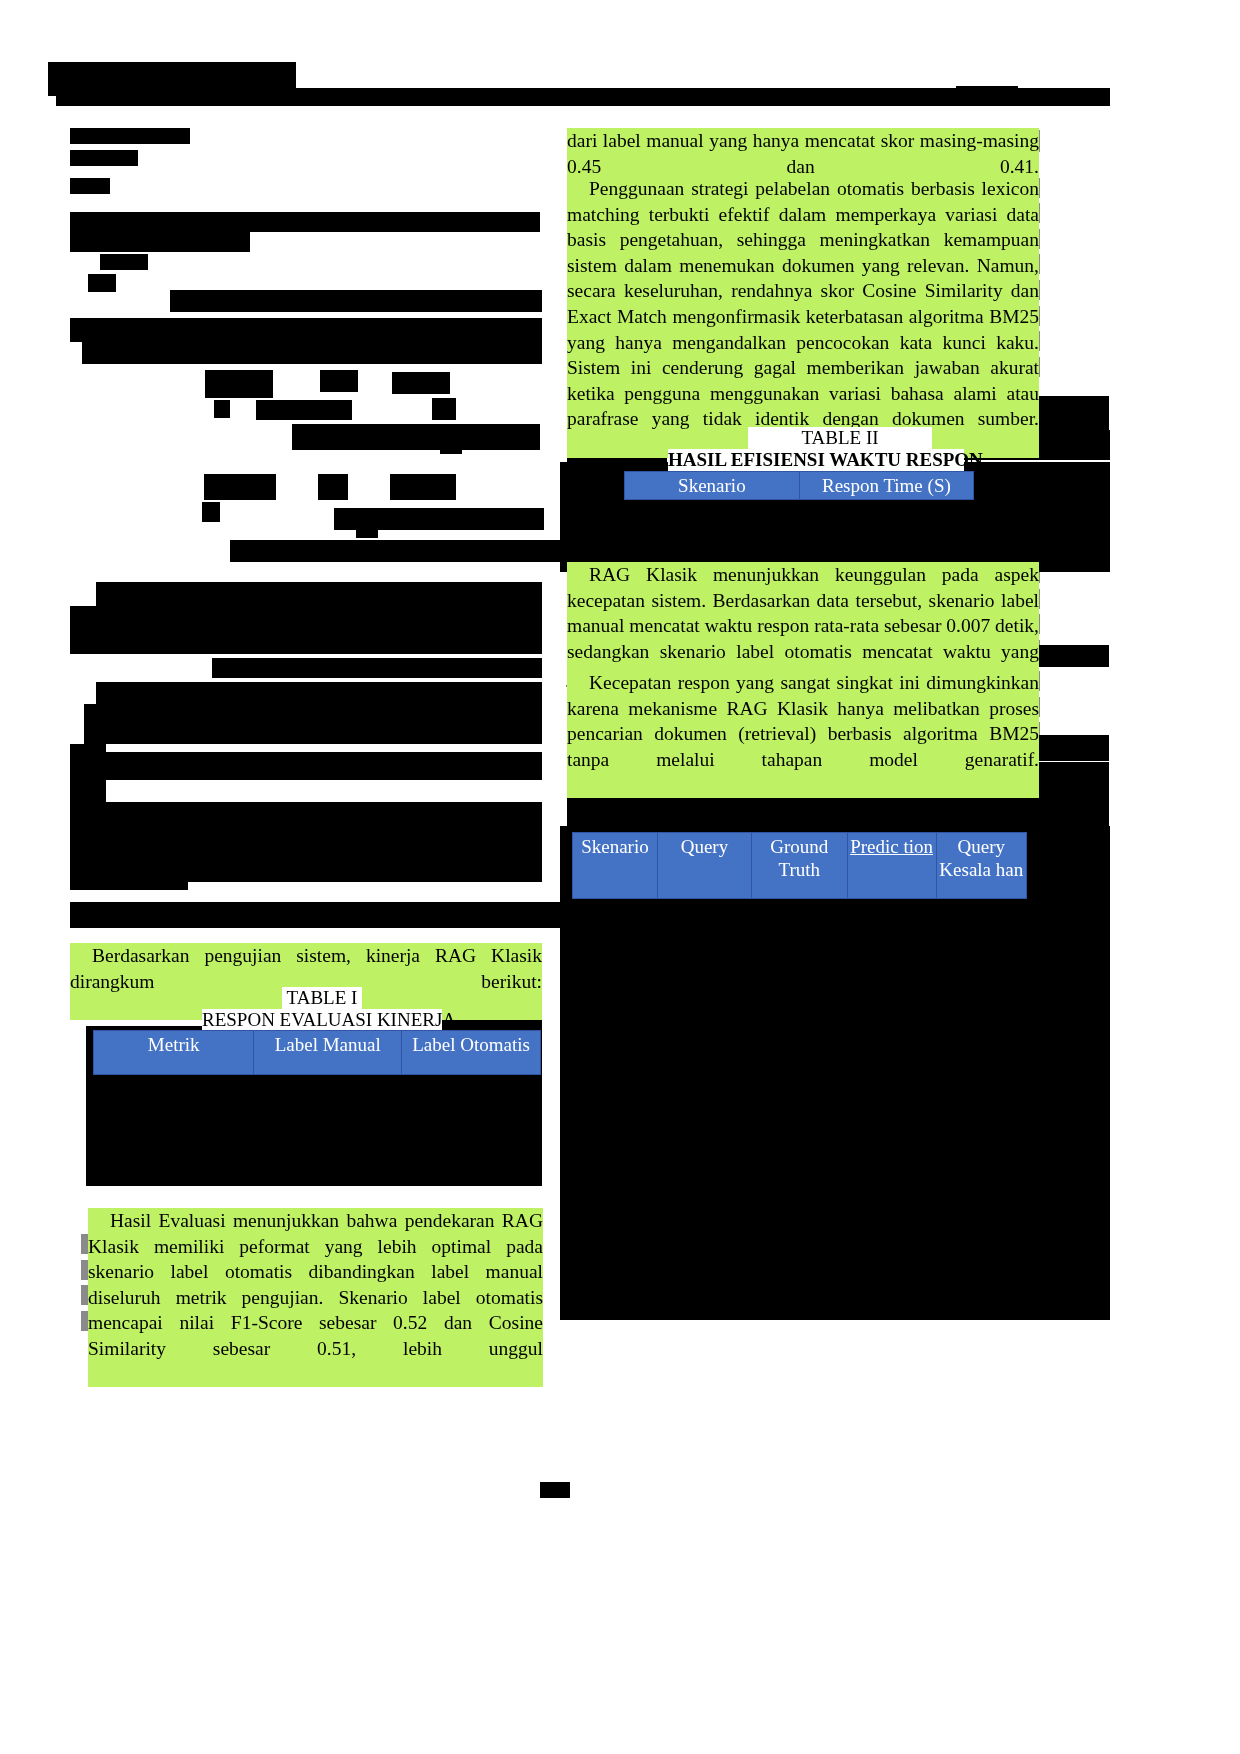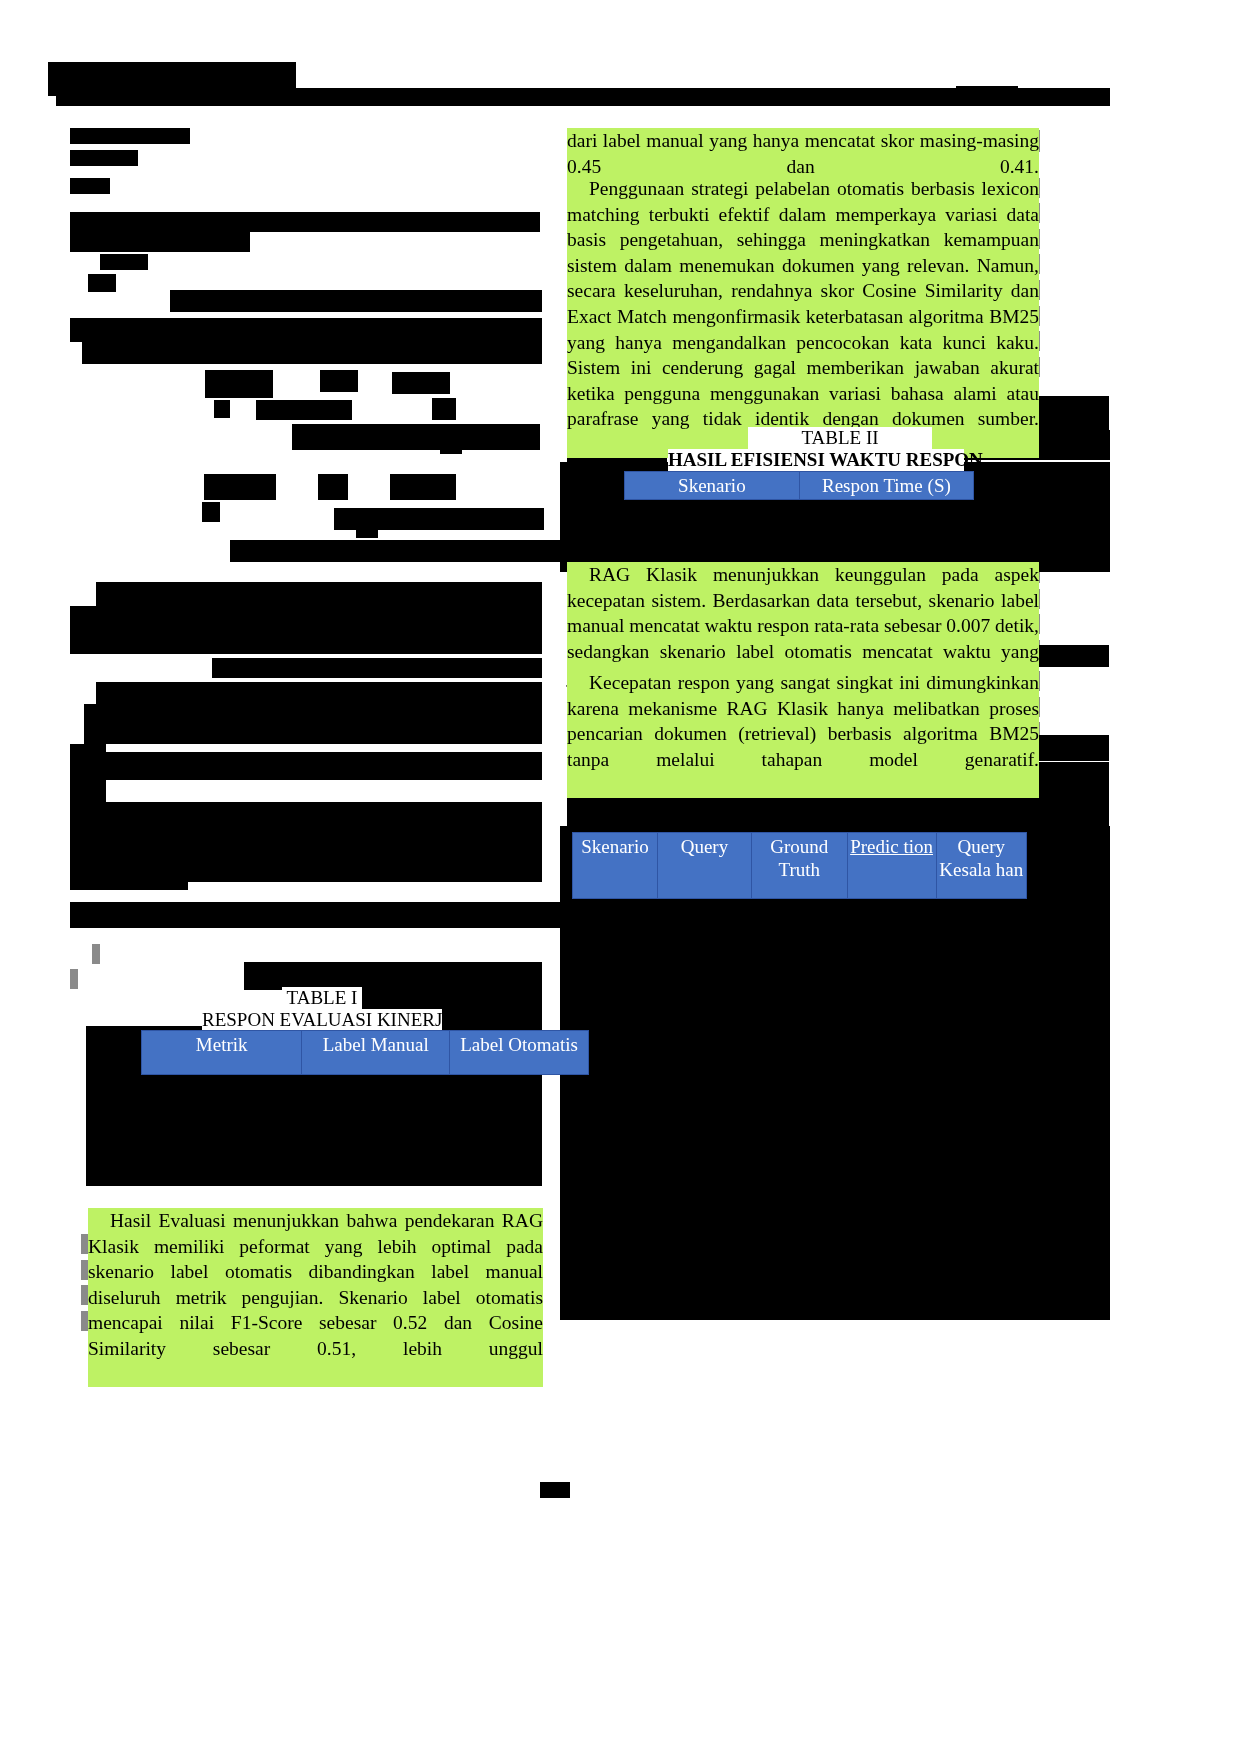--- a/index.html
+++ b/index.html
@@ -197,33 +197,34 @@
       <td style="width:82px;">Skenario</td>
       <td style="width:96px;">Query</td>
       <td style="width:96px;">Ground Truth</td>
       <td style="width:90px;text-decoration:underline;">Predic tion</td>
       <td style="width:91px;">Query Kesala han</td>
     </tr>
   </tbody>
     </table>
   <div class="redact" style="left:560px; top:902px; width:550px; height:418px;"></div>
 
+  <div class="para just" style="left:70px; top:943px; width:472px; text-indent:22px;">Berdasarkan pengujian sistem, kinerja RAG Klasik dirangkum berikut:</div>
   <div class="redact-gray" style="left:92px; top:944px; width:8px; height:20px;"></div>
   <div class="redact-gray" style="left:70px; top:969px; width:8px; height:20px;"></div>
   <div class="redact" style="left:244px; top:962px; width:298px; height:28px;"></div>
 
   <div class="tbl-cap" style="left:282px; top:987px; width:80px;">TABLE I</div>
   <div class="tbl-cap" style="left:202px; top:1009px; width:240px;">RESPON EVALUASI KINERJA</div>
   <div class="redact" style="left:360px; top:985px; width:182px; height:24px;"></div>
   <div class="redact" style="left:440px; top:1008px; width:102px; height:22px;"></div>
   <div class="redact-gray" style="left:430px; top:1022px; width:10px; height:10px;"></div>
 
   <div class="tbl-wrap-black" style="left:86px; top:1026px; width:456px; height:160px;"></div>
 
-  <table class="tbl" style="left:93px; top:1030px; width:448px;margin-left:48px;">
+  <table class="tbl" style="left:93px; top:1030px; width:448px;">
     <tbody>
         <tr class="hdr-row" style="height:44px;">
       <td style="width:162px;">Metrik</td>
       <td style="width:148px;">Label Manual</td>
       <td style="width:138px;">Label Otomatis</td>
     </tr>
   </tbody>
     </table>
 
   <div class="para just indent" style="left:88px; top:1208px; width:455px;">Hasil Evaluasi menunjukkan bahwa pendekaran RAG Klasik memiliki peformat yang lebih optimal pada skenario label otomatis dibandingkan label manual diseluruh metrik pengujian. Skenario label otomatis mencapai nilai F1-Score sebesar 0.52 dan Cosine Similarity sebesar 0.51, lebih unggul</div>

